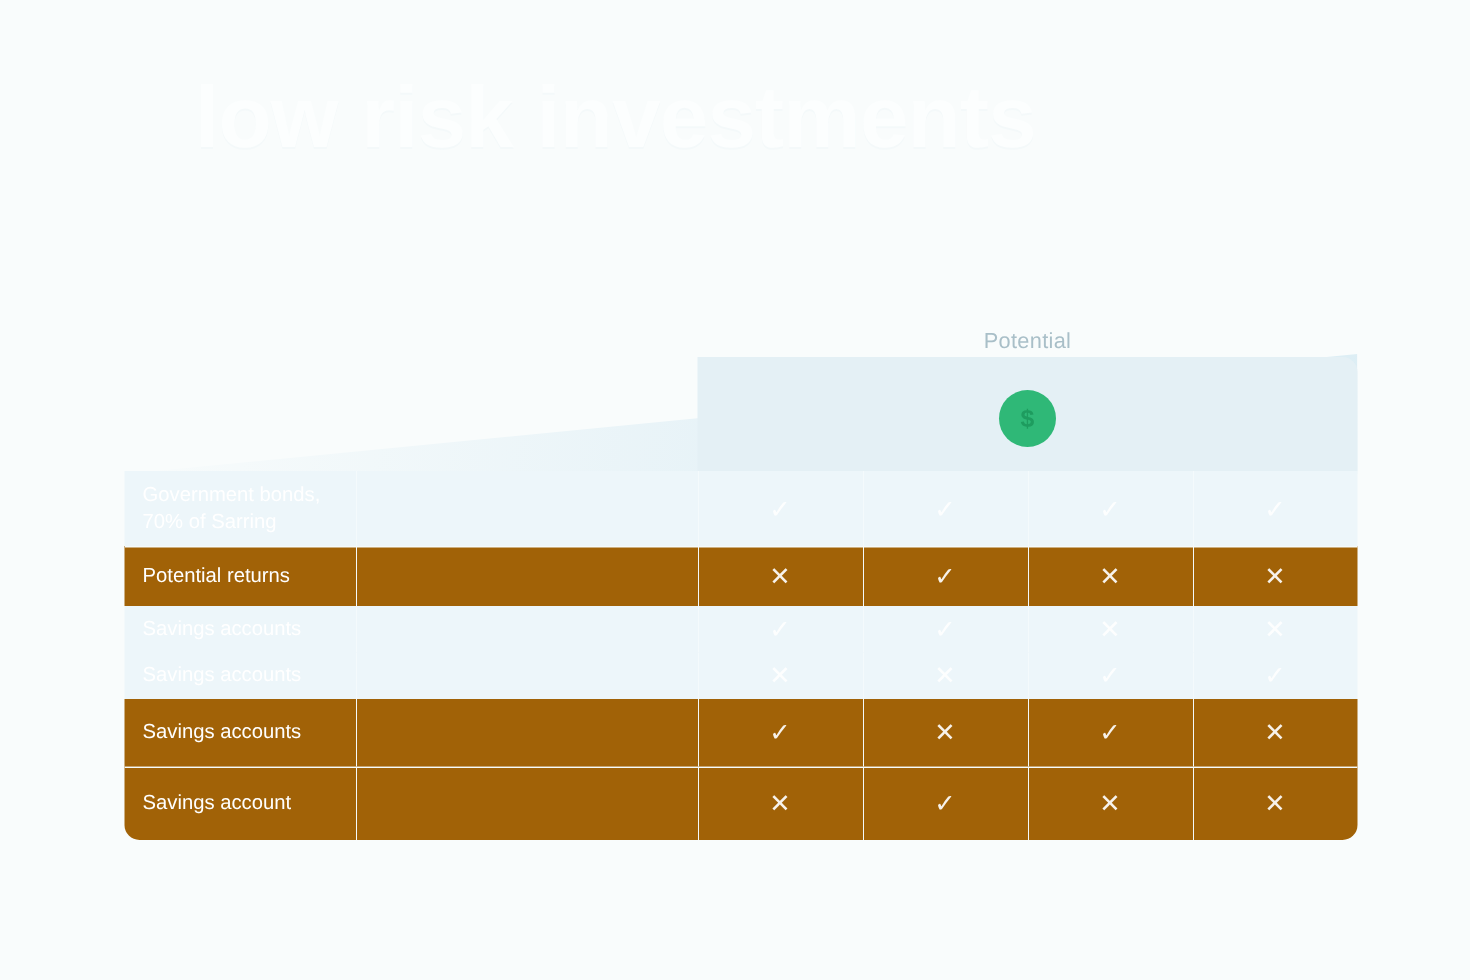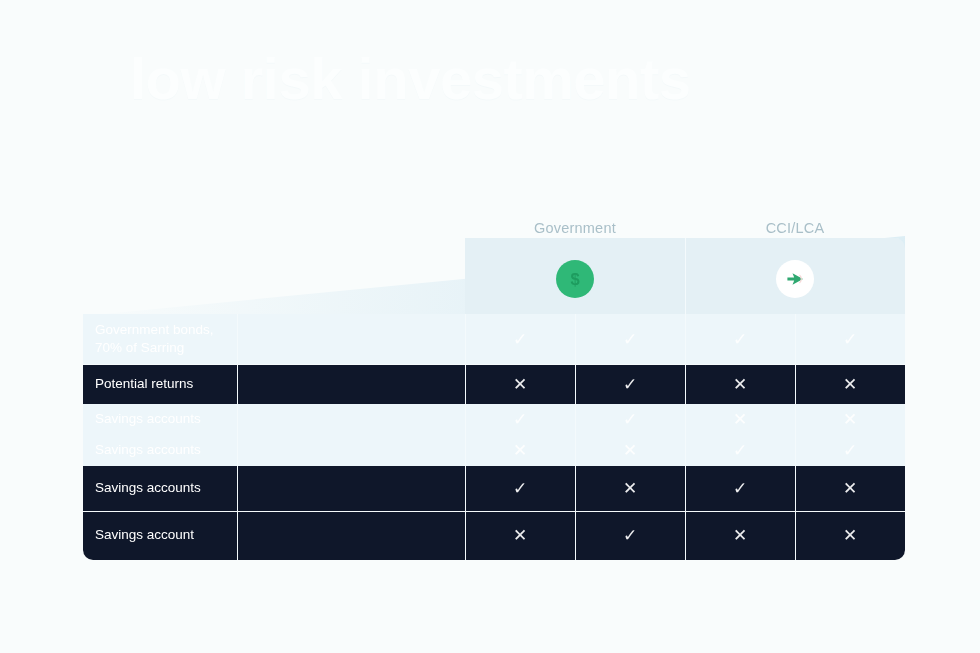--- a/index.html
+++ b/index.html
@@ -101,21 +101,21 @@
   .icon-bubble svg { display: block; }
 
   
   .ct-body { position: relative; }
 
   .ct-row {
     display: flex;
     align-items: stretch;
   }
   .ct-row.light { background: #edf6fa; }
-  .ct-row.dark  { background: #0f172a; }
+  .ct-row.dark  { background: #a16207; }
 
   .ct-row + .ct-row { box-shadow: inset 0 1px 0 #f6fbfc; }
 
   .ct-row:last-child { border-bottom-left-radius: 10px; border-bottom-right-radius: 10px; }
 
   .rl-cell {
     width: 154px;
     flex: 0 0 154px;
     display: flex;
     align-items: center;
@@ -160,38 +160,29 @@
 
 <div class="wedge"></div>
 
 <div class="compare-table">
 
   <div class="ct-head">
 
     <div class="ct-label-cell"></div>
 
     <div class="ct-col">
-      <span class="col-title">Government</span>
+      <span class="col-title">Potential</span>
       <span class="icon-bubble green">
         <svg width="22" height="22" viewBox="0 0 24 24">
           <text x="12" y="18" text-anchor="middle" font-family="Liberation Sans, sans-serif" font-size="18" font-weight="700" fill="#1e9c5f">$</text>
         </svg>
       </span>
     </div>
 
 
-    <div class="ct-col">
-      <span class="col-title">CCI/LCA</span>
-      <span class="icon-bubble white">
-        <svg width="24" height="24" viewBox="0 0 24 24">
-          <path d="M20 12 L9.5 6.2 L11.2 10.4 L4.4 10.4 L4.4 13.6 L11.2 13.6 L9.5 17.8 Z" fill="#2fa871"></path>
-          <path d="M16.8 8.4 a5 5 0 0 1 0 7.2" fill="none" stroke="#f6d9d9" stroke-width="1.3" stroke-linecap="round"></path>
-        </svg>
-      </span>
-    </div>
 
   </div>
 
   <div class="ct-body">
 
     <div class="ct-row light h50">
       <div class="rl-cell">Government bonds, 70% of Sarring</div>
       <div class="spacer-cell"></div>
       <div class="mark-cell">
           <span class="glyph">✓</span>

